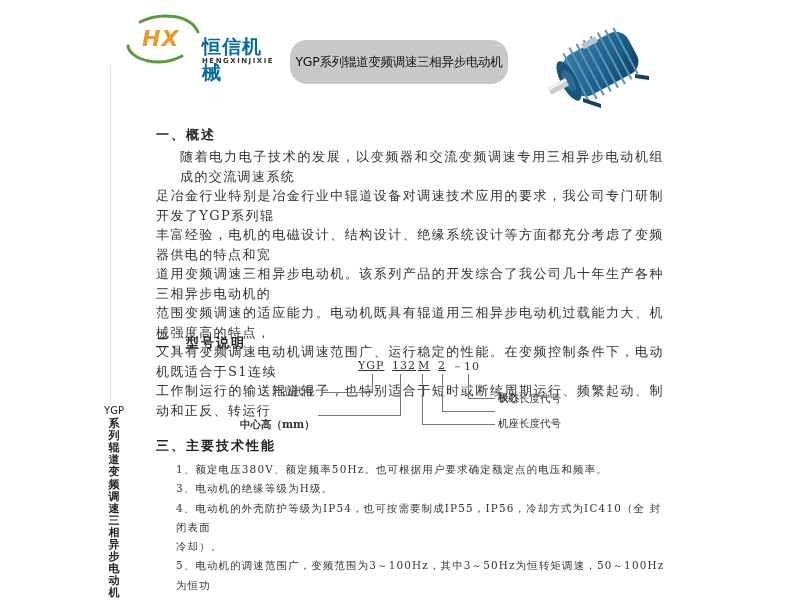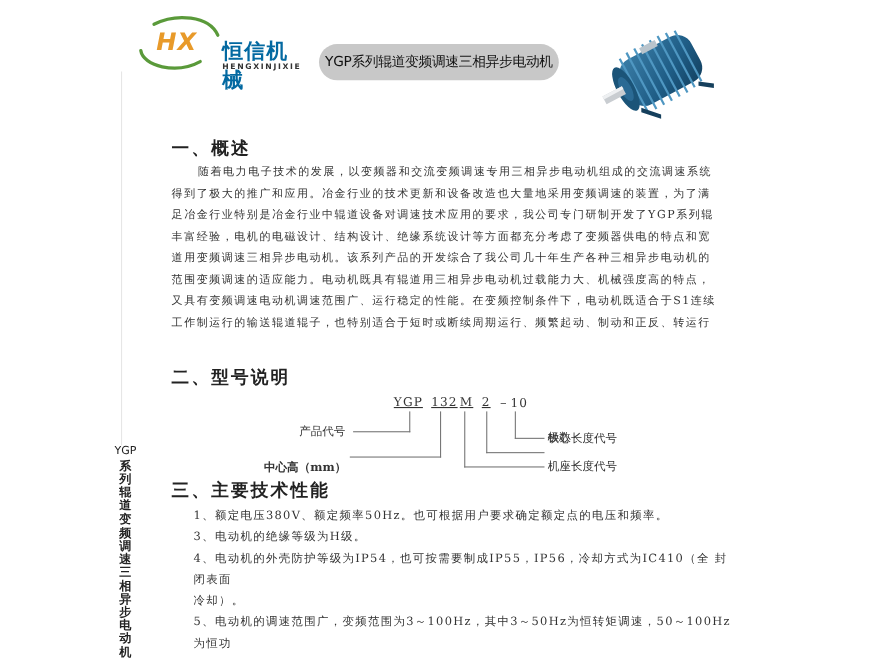--- a/index.html
+++ b/index.html
@@ -6,31 +6,31 @@
   html, body { width: 790px; height: 603px; background: #ffffff; overflow: hidden; }
   body { position: relative; font-family: "DejaVu Serif", "Liberation Serif", serif; color: #222; }
 
   
   .logo { position: absolute; left: 120px; top: 12px; width: 160px; height: 55px; }
   .logo svg { position: absolute; left: 0; top: 0; }
   .logo-hx { position: absolute; left: 22px; top: 14px; font-family: "DejaVu Sans", sans-serif; font-weight: bold; font-style: italic; font-size: 22px; color: #e89a2a; letter-spacing: 1px; }
   .logo-cn { position: absolute; left: 82px; top: 22px; font-family: "DejaVu Sans", sans-serif; font-weight: bold; font-size: 19px; color: #0369a1; letter-spacing: 1px; }
   .logo-en { position: absolute; left: 82px; top: 45px; font-family: "DejaVu Sans", sans-serif; font-weight: bold; font-size: 7px; color: #333; letter-spacing: 1.5px; text-align: center; }
 
-  .title-pill { position: absolute; left: 290px; top: 40px; width: 218px; height: 33px; border-radius: 17px; background: #c8c8c8; display: flex; align-items: center; justify-content: center; font-family: "DejaVu Sans", sans-serif; font-size: 12.5px; color: #111; letter-spacing: -0.3px; }
+  .title-pill { position: absolute; left: 290px; top: 40px; width: 218px; height: 44px; border-radius: 17px; background: #c8c8c8; display: flex; align-items: center; justify-content: center; font-family: "DejaVu Sans", sans-serif; font-size: 12.5px; color: #111; letter-spacing: -0.3px; }
 
   .motor { position: absolute; left: 543px; top: 14px; width: 120px; height: 100px; }
 
   .left-rule { position: absolute; left: 110px; top: 65px; width: 1px; height: 340px; background: #e6e6e6; }
 
   .sidebar-vertical { position: absolute; left: 104px; top: 405px; width: 20px; font-family: "DejaVu Sans", sans-serif; font-size: 11px; font-weight: bold; color: #222; text-align: center; line-height: 12.1px; }
   .sidebar-vertical .ygp { font-weight: normal; font-size: 10px; display: block; margin-bottom: 1px; }
   .sidebar-vertical .ch { display: block; }
-  .h2 { font-family: "DejaVu Sans", sans-serif; font-size: 16px; font-weight: bold; color: #222; letter-spacing: 2px; height: 22px; line-height: 22px; }
-  .para { font-size: 10px; line-height: 19.5px; color: #333; letter-spacing: 1.4px; text-align: justify; text-indent: 2.4em; }
+  .h2 { font-family: "DejaVu Sans", sans-serif; font-size: 13px; font-weight: bold; color: #222; letter-spacing: 2px; height: 22px; line-height: 22px; }
+  .para { font-size: 13px; line-height: 19.5px; color: #333; letter-spacing: 1.4px; text-align: justify; text-indent: 2.4em; }
   .para p { margin: 0; }
 
   .sec1 { position: absolute; left: 156px; top: 124px; }
   .para1 { position: absolute; left: 156px; top: 147px; width: 508px; }
   .sec2 { position: absolute; left: 156px; top: 332px; }
   .sec3 { position: absolute; left: 156px; top: 435px; }
 
   
   .diagram { position: absolute; left: 240px; top: 355px; width: 330px; height: 80px; }
   .dg-text { position: absolute; font-size: 10.5px; color: #333; white-space: nowrap; }
@@ -109,21 +109,20 @@
   <span class="ch">异</span>
   <span class="ch">步</span>
   <span class="ch">电</span>
   <span class="ch">动</span>
   <span class="ch">机</span>
 </div>
 
 <div class="h2 sec1">一、概述</div>
 <div class="para para1" style="text-indent:0;">
   <p style="padding-left:24px;">随着电力电子技术的发展，以变频器和交流变频调速专用三相异步电动机组成的交流调速系统</p>
-  <p>得到了极大的推广和应用。冶金行业的技术更新和设备改造也大量地采用变频调速的装置，为了满</p>
   <p>足冶金行业特别是冶金行业中辊道设备对调速技术应用的要求，我公司专门研制开发了YGP系列辊</p>
   <p>丰富经验，电机的电磁设计、结构设计、绝缘系统设计等方面都充分考虑了变频器供电的特点和宽</p>
   <p>道用变频调速三相异步电动机。该系列产品的开发综合了我公司几十年生产各种三相异步电动机的</p>
   <p>范围变频调速的适应能力。电动机既具有辊道用三相异步电动机过载能力大、机械强度高的特点，</p>
   <p>又具有变频调速电动机调速范围广、运行稳定的性能。在变频控制条件下，电动机既适合于S1连续</p>
   <p>工作制运行的输送辊道辊子，也特别适合于短时或断续周期运行、频繁起动、制动和正反、转运行</p>
 </div>
 
 <div class="h2 sec2">二、型号说明</div>
 

